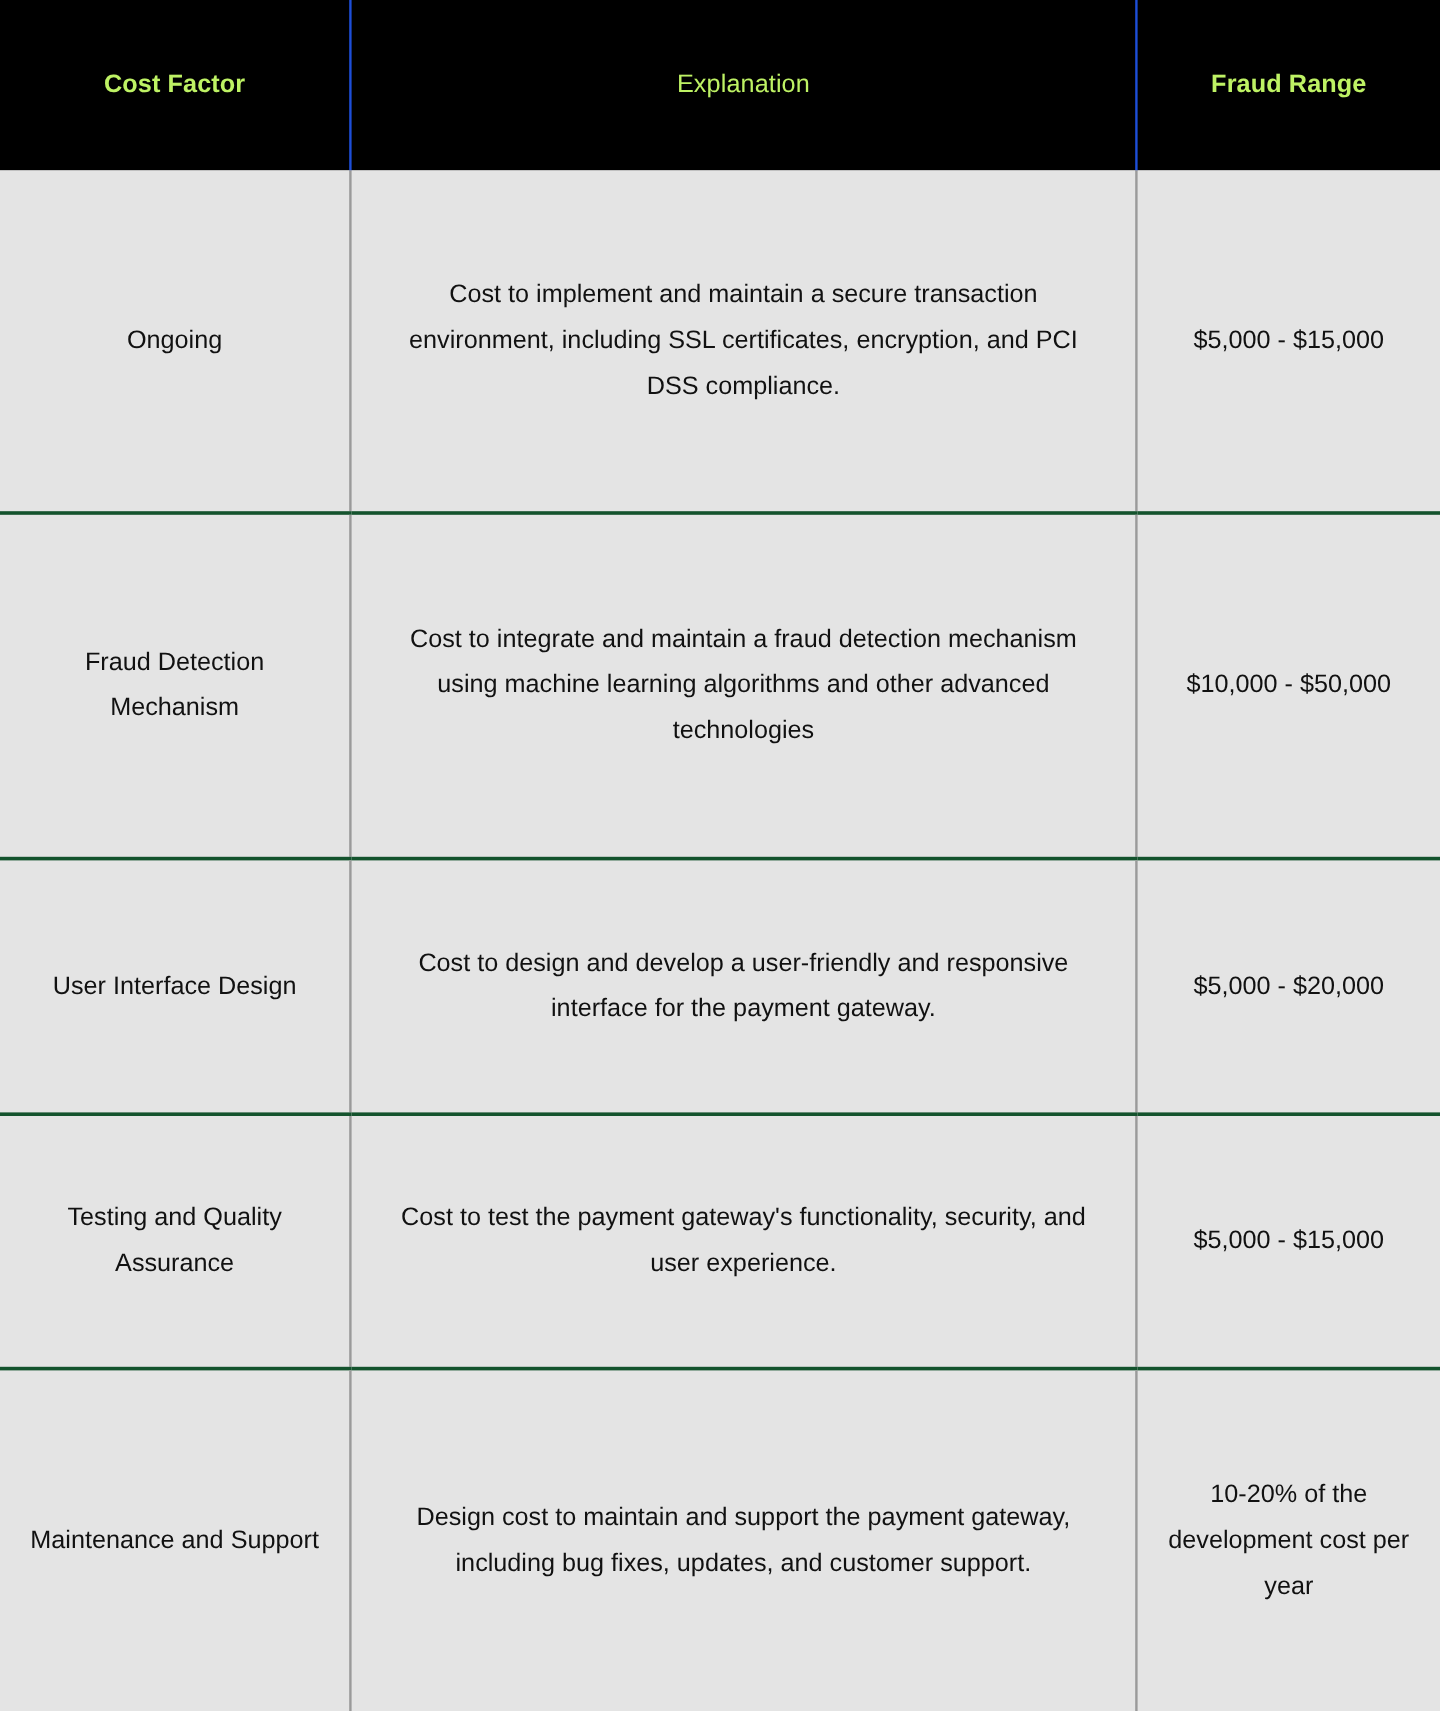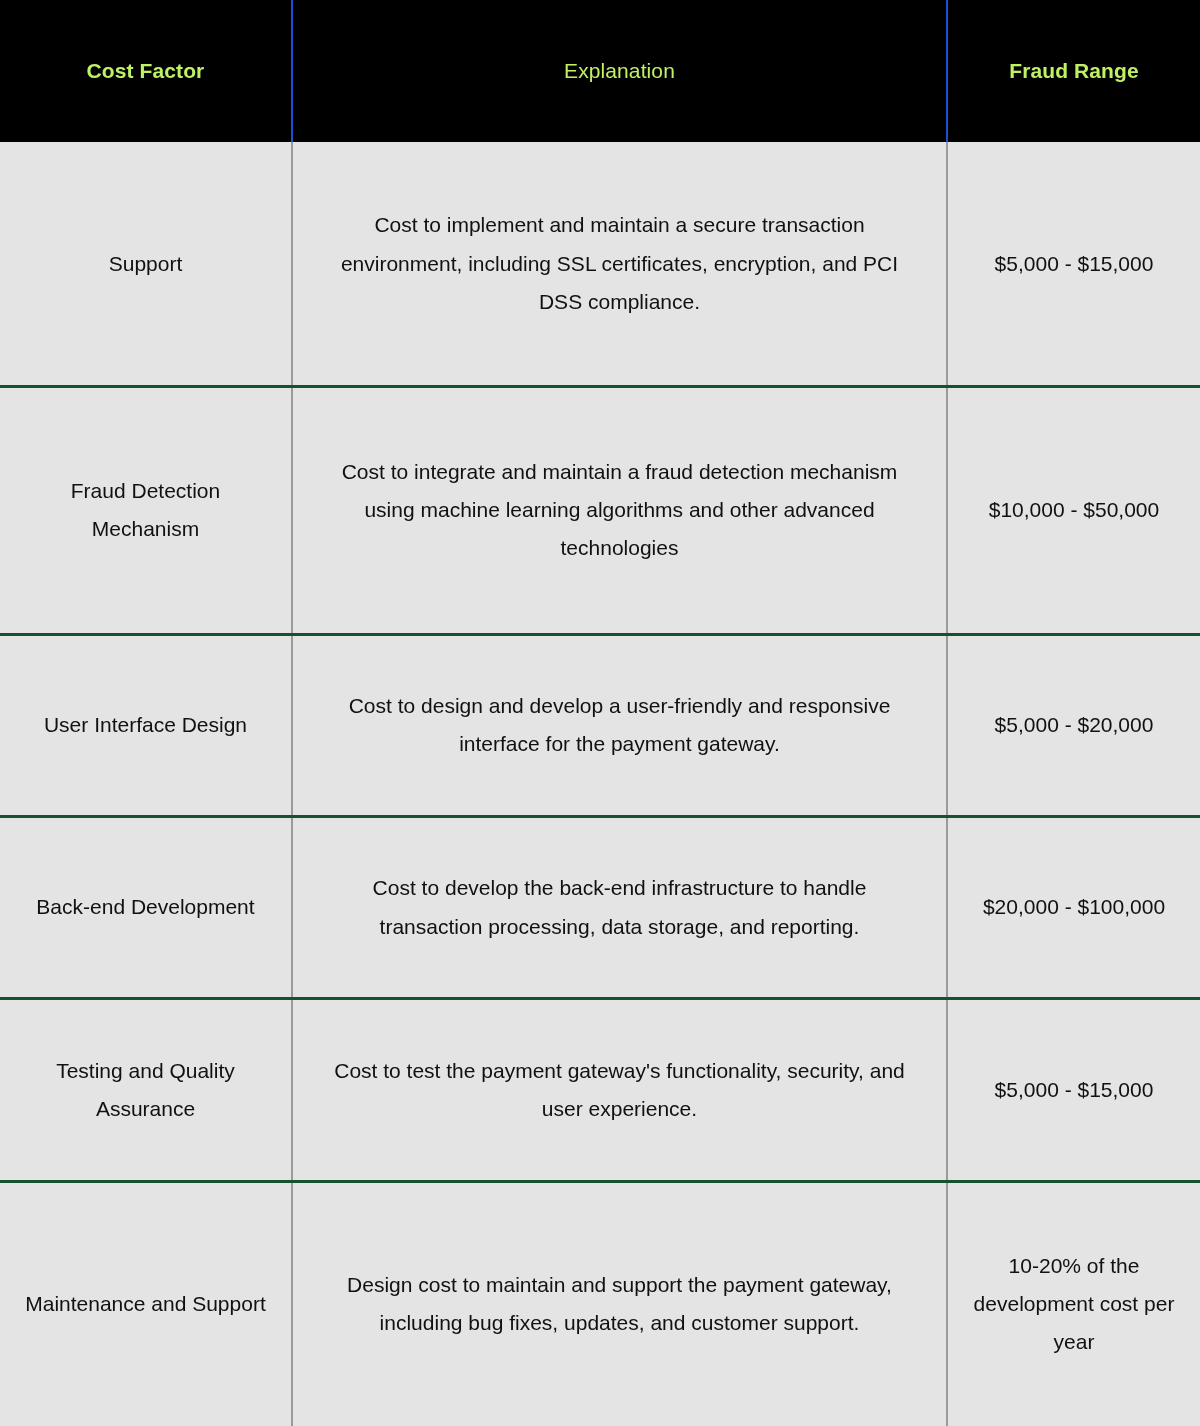--- a/index.html
+++ b/index.html
@@ -86,21 +86,21 @@
       <th class="hdr-bold">Cost Factor</th>
       <th class="hdr-reg">Explanation</th>
       <th class="hdr-bold">Fraud Range</th>
     </tr>
   </thead>
   <tbody>
 
 
     <tr>
       <td class="cell-factor">
-          <span class="cell-text">Support</span>
+          <span class="cell-text">Ongoing</span>
         </td>
       <td class="cell-expl">
           <span class="cell-text">Cost to implement and maintain a secure transaction environment, including SSL certificates, encryption, and PCI DSS compliance.</span>
         </td>
       <td class="cell-range">
           <span class="cell-text">$5,000 - $15,000</span>
         </td>
     </tr>
 
     <tr>
@@ -120,31 +120,20 @@
           <span class="cell-text">User Interface Design</span>
         </td>
       <td class="cell-expl">
           <span class="cell-text">Cost to design and develop a user-friendly and responsive interface for the payment gateway.</span>
         </td>
       <td class="cell-range">
           <span class="cell-text">$5,000 - $20,000</span>
         </td>
     </tr>
 
-    <tr>
-      <td class="cell-factor">
-          <span class="cell-text">Back-end Development</span>
-        </td>
-      <td class="cell-expl">
-          <span class="cell-text">Cost to develop the back-end infrastructure to handle transaction processing, data storage, and reporting.</span>
-        </td>
-      <td class="cell-range">
-          <span class="cell-text">$20,000 - $100,000</span>
-        </td>
-    </tr>
 
     <tr>
       <td class="cell-factor">
           <span class="cell-text">Testing and Quality Assurance</span>
         </td>
       <td class="cell-expl">
           <span class="cell-text">Cost to test the payment gateway's functionality, security, and user experience.</span>
         </td>
       <td class="cell-range">
           <span class="cell-text">$5,000 - $15,000</span>

